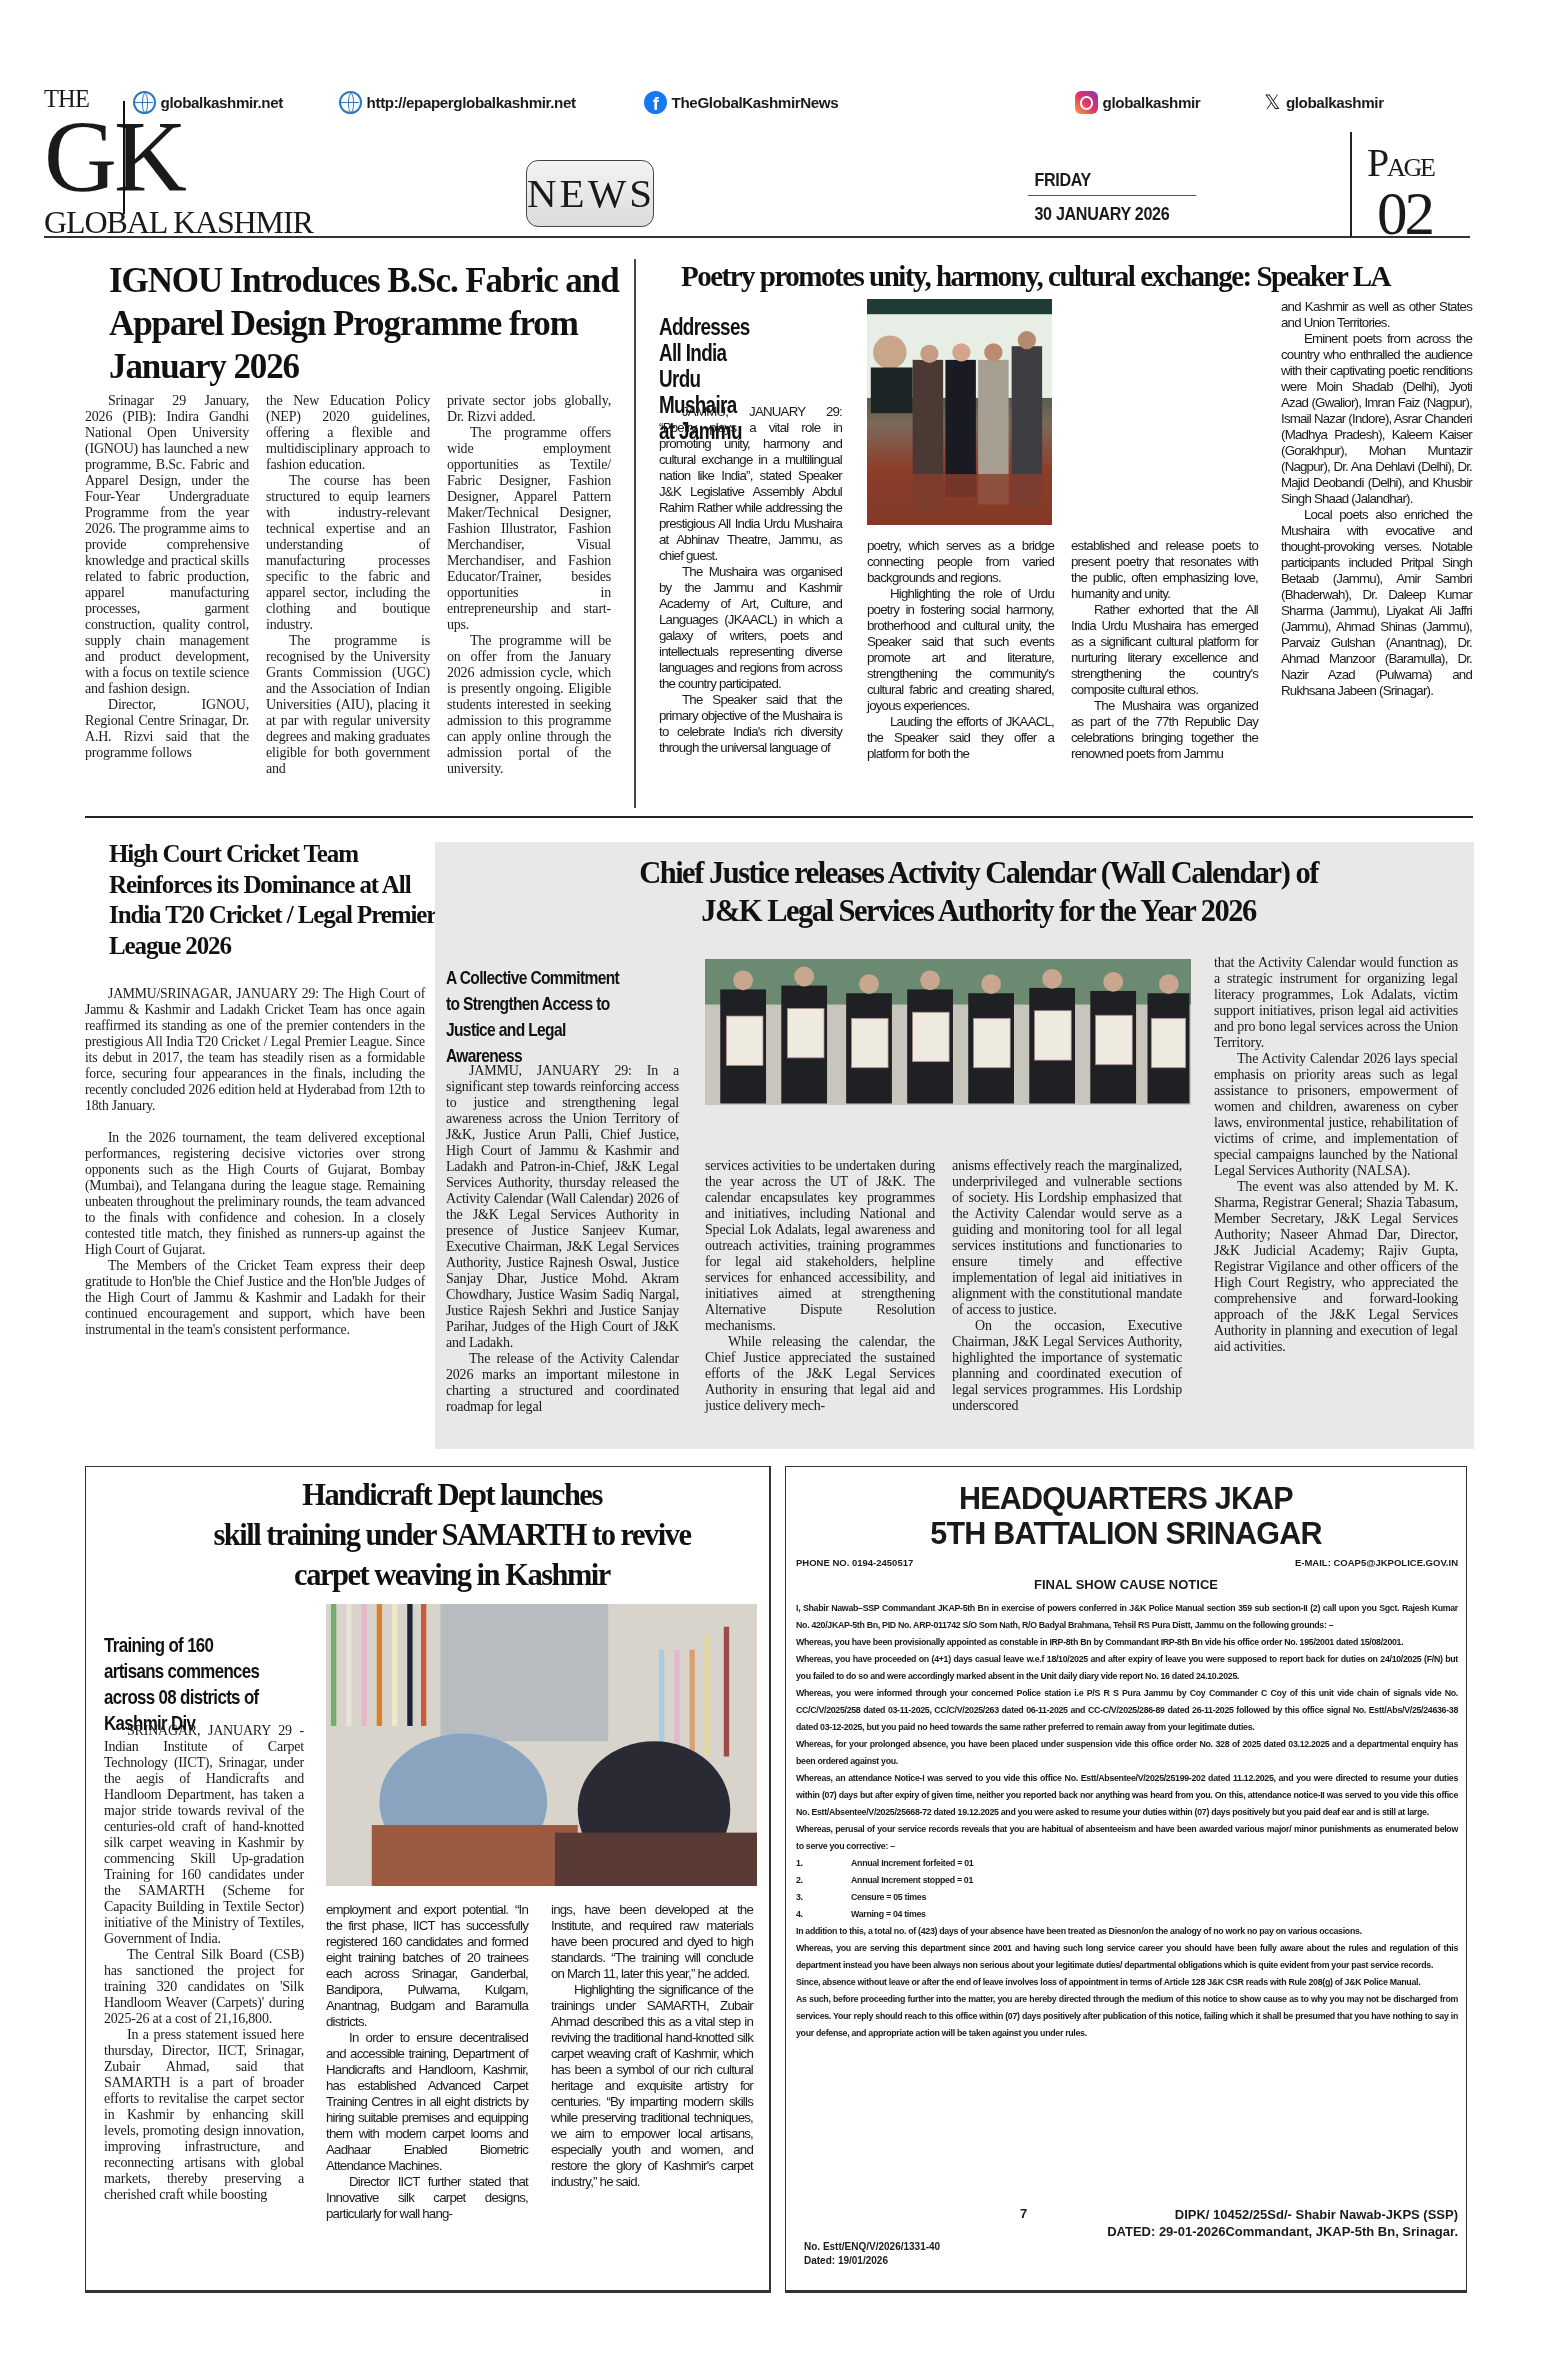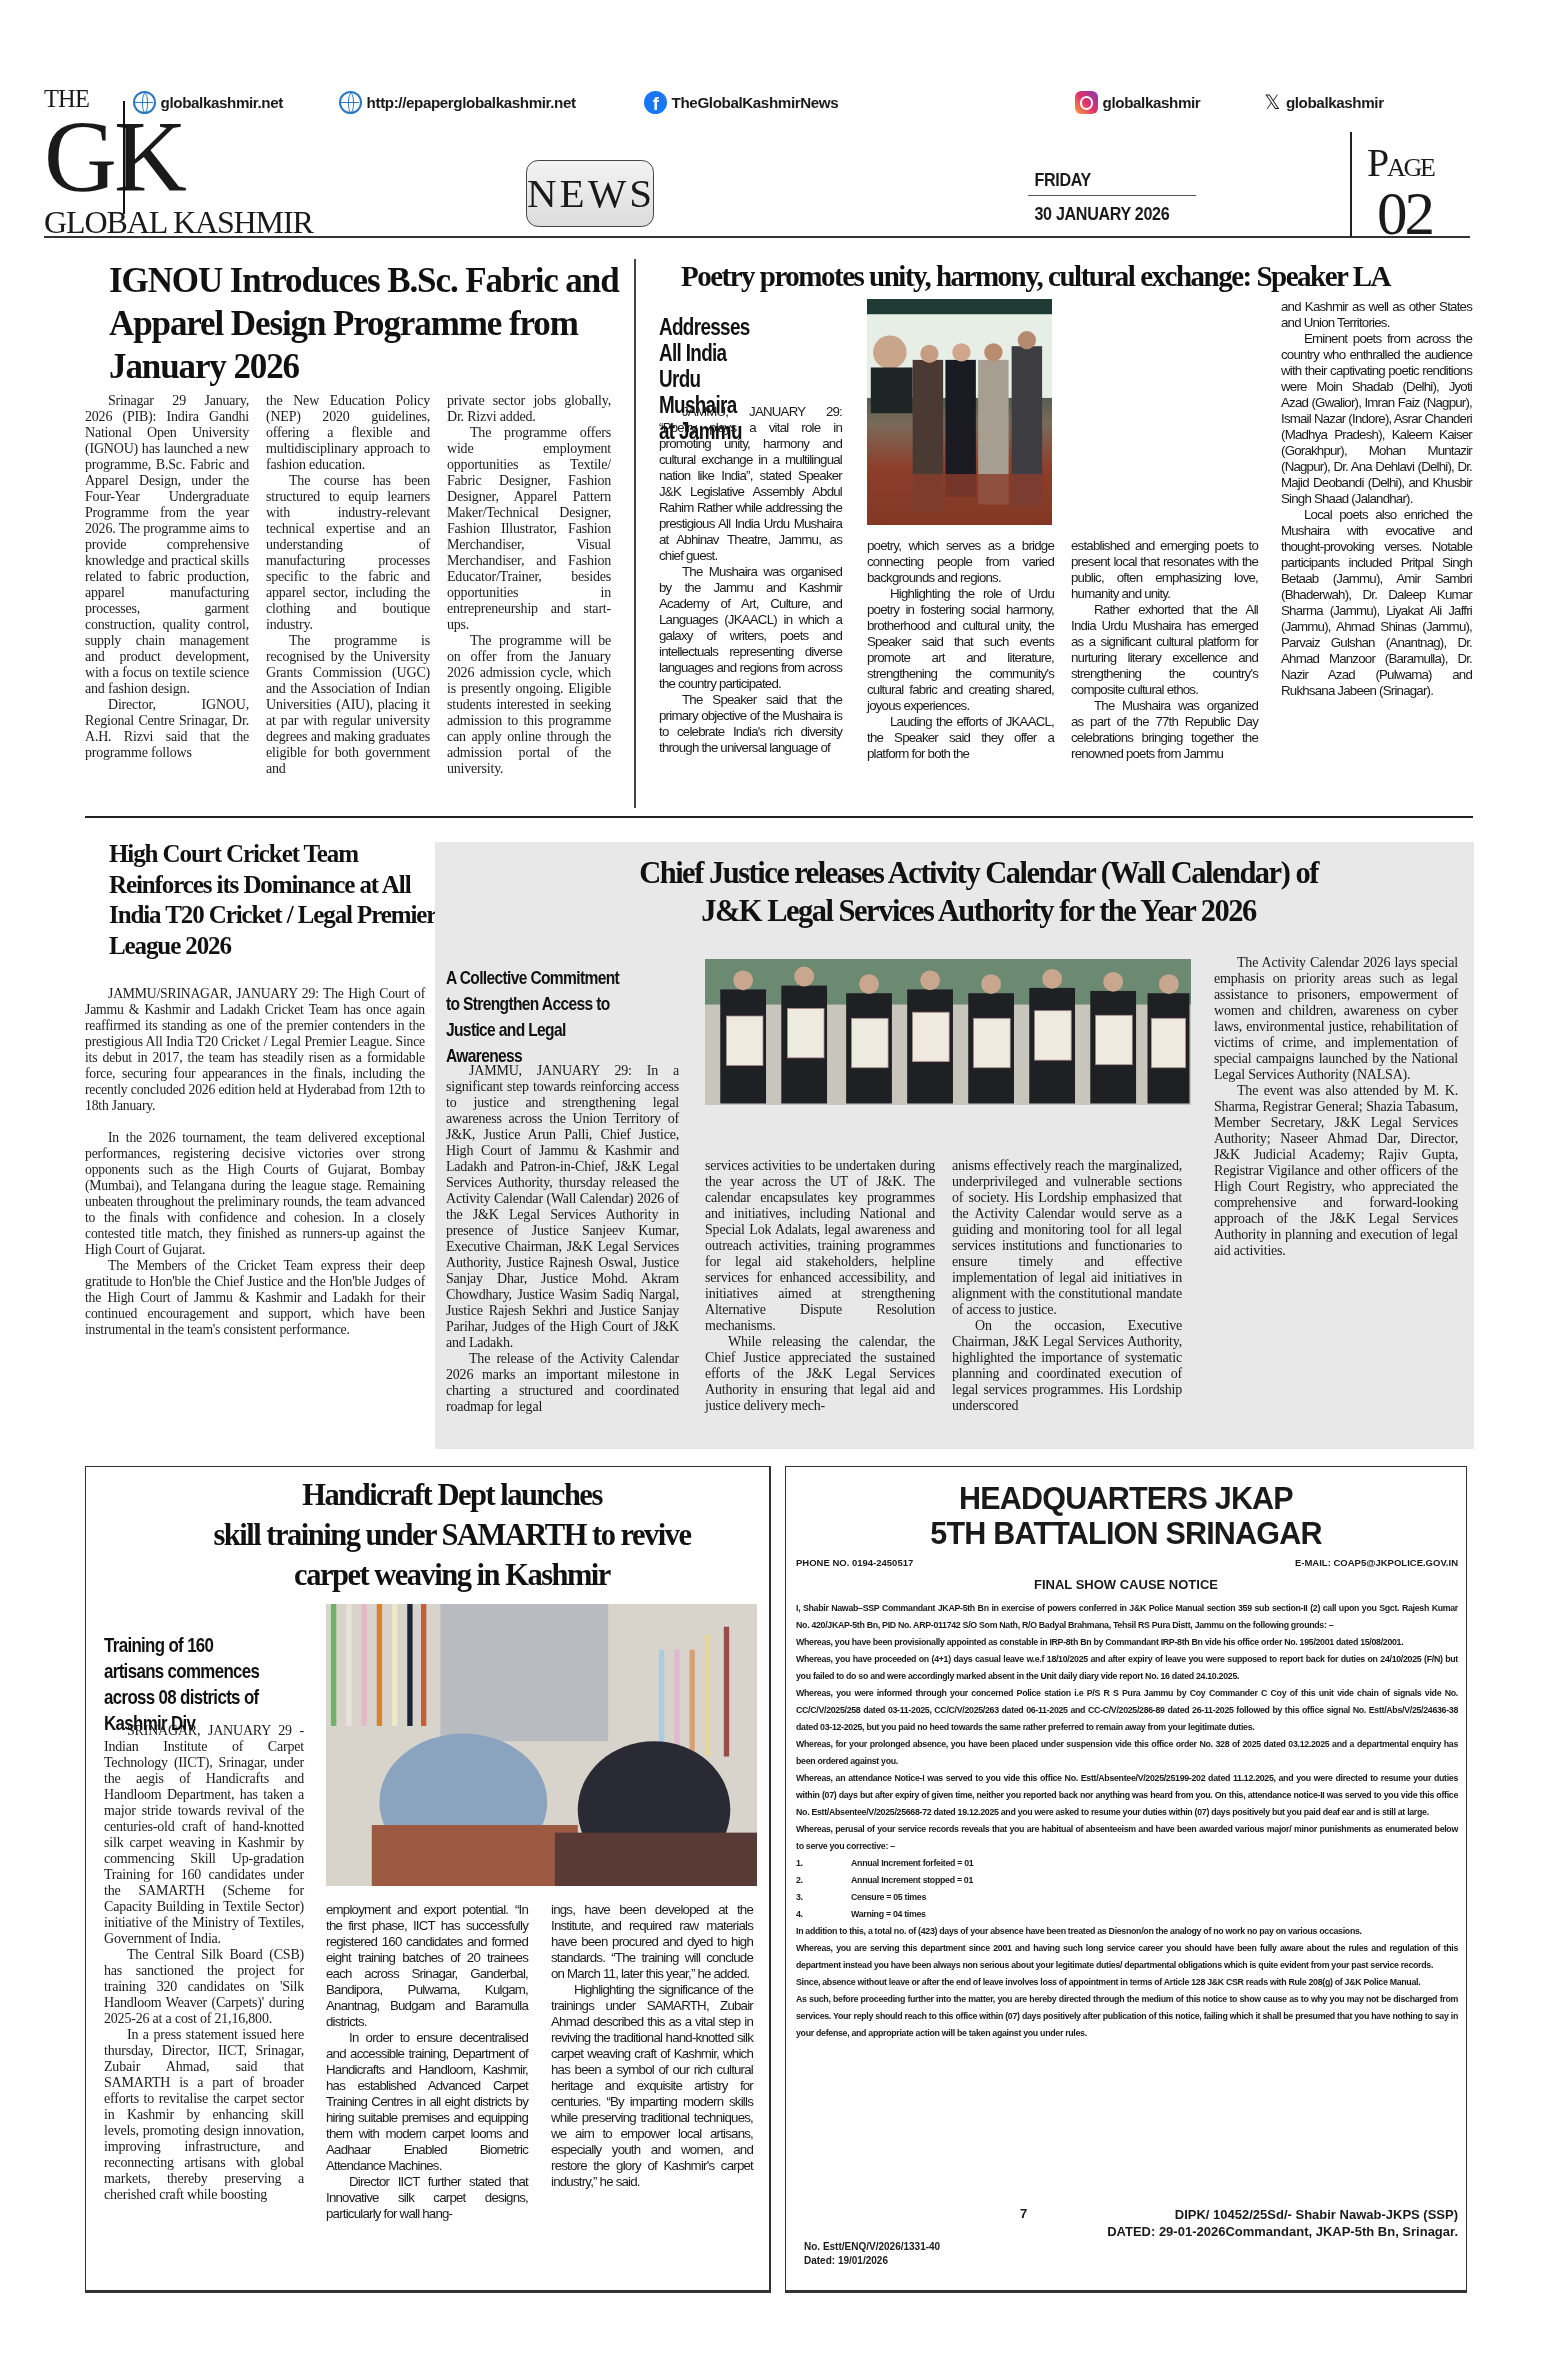--- a/index.html
+++ b/index.html
@@ -189,21 +189,21 @@
     <p>The Mushaira was organised by the Jammu and Kashmir Academy of Art, Culture, and Languages (JKAACL) in which a galaxy of writers, poets and intellectuals representing diverse languages and regions from across the country participated.</p>
     <p>The Speaker said that the primary objective of the Mushaira is to celebrate India's rich diversity through the universal language of</p>
   </div>
   <div class="cols poetry-cols23">
     <div class="col poetry-text">
       <p class="noindent">poetry, which serves as a bridge connecting people from varied backgrounds and regions.</p>
       <p>Highlighting the role of Urdu poetry in fostering social harmony, brotherhood and cultural unity, the Speaker said that such events promote art and literature, strengthening the community's cultural fabric and creating shared, joyous experiences.</p>
       <p>Lauding the efforts of JKAACL, the Speaker said they offer a platform for both the</p>
     </div>
     <div class="col poetry-text">
-      <p class="noindent">established and emerging poets to present local that resonates with the public, often emphasizing love, humanity and unity.</p>
+      <p class="noindent">established and release poets to present poetry that resonates with the public, often emphasizing love, humanity and unity.</p>
       <p>Rather exhorted that the All India Urdu Mushaira has emerged as a significant cultural platform for nurturing literary excellence and strengthening the country's composite cultural ethos.</p>
       <p>The Mushaira was organized as part of the 77th Republic Day celebrations bringing together the renowned poets from Jammu</p>
     </div>
   </div>
   <div class="poetry-col4 col poetry-text">
     <p class="noindent">and Kashmir as well as other States and Union Territories.</p>
     <p>Eminent poets from across the country who enthralled the audience with their captivating poetic renditions were Moin Shadab (Delhi), Jyoti Azad (Gwalior), Imran Faiz (Nagpur), Ismail Nazar (Indore), Asrar Chanderi (Madhya Pradesh), Kaleem Kaiser (Gorakhpur), Mohan Muntazir (Nagpur), Dr. Ana Dehlavi (Delhi), Dr. Majid Deobandi (Delhi), and Khusbir Singh Shaad (Jalandhar).</p>
     <p>Local poets also enriched the Mushaira with evocative and thought-provoking verses. Notable participants included Pritpal Singh Betaab (Jammu), Amir Sambri (Bhaderwah), Dr. Daleep Kumar Sharma (Jammu), Liyakat Ali Jaffri (Jammu), Ahmad Shinas (Jammu), Parvaiz Gulshan (Anantnag), Dr. Ahmad Manzoor (Baramulla), Dr. Nazir Azad (Pulwama) and Rukhsana Jabeen (Srinagar).</p>
   </div>
 </div>
@@ -272,20 +272,21 @@
     <div class="col">
       <p class="noindent">services activities to be undertaken during the year across the UT of J&amp;K. The calendar encapsulates key programmes and initiatives, including National and Special Lok Adalats, legal awareness and outreach activities, training programmes for legal aid stakeholders, helpline services for enhanced accessibility, and initiatives aimed at strengthening Alternative Dispute Resolution mechanisms.</p>
       <p>While releasing the calendar, the Chief Justice appreciated the sustained efforts of the J&amp;K Legal Services Authority in ensuring that legal aid and justice delivery mech-</p>
     </div>
     <div class="col">
       <p class="noindent">anisms effectively reach the marginalized, underprivileged and vulnerable sections of society. His Lordship emphasized that the Activity Calendar would serve as a guiding and monitoring tool for all legal services institutions and functionaries to ensure timely and effective implementation of legal aid initiatives in alignment with the constitutional mandate of access to justice.</p>
       <p>On the occasion, Executive Chairman, J&amp;K Legal Services Authority, highlighted the importance of systematic planning and coordinated execution of legal services programmes. His Lordship underscored</p>
     </div>
   </div>
   <div class="cj-col4 col">
+    <p class="noindent">that the Activity Calendar would function as a strategic instrument for organizing legal literacy programmes, Lok Adalats, victim support initiatives, prison legal aid activities and pro bono legal services across the Union Territory.</p>
     <p>The Activity Calendar 2026 lays special emphasis on priority areas such as legal assistance to prisoners, empowerment of women and children, awareness on cyber laws, environmental justice, rehabilitation of victims of crime, and implementation of special campaigns launched by the National Legal Services Authority (NALSA).</p>
     <p>The event was also attended by M. K. Sharma, Registrar General; Shazia Tabasum, Member Secretary, J&amp;K Legal Services Authority; Naseer Ahmad Dar, Director, J&amp;K Judicial Academy; Rajiv Gupta, Registrar Vigilance and other officers of the High Court Registry, who appreciated the comprehensive and forward-looking approach of the J&amp;K Legal Services Authority in planning and execution of legal aid activities.</p>
   </div>
 </div>
 
 <div class="hc-box"></div>
 <div class="art">
   <h1 class="headline hc-head">
     <span>Handicraft Dept launches</span><br>
     <span>skill training under SAMARTH to revive</span><br>

